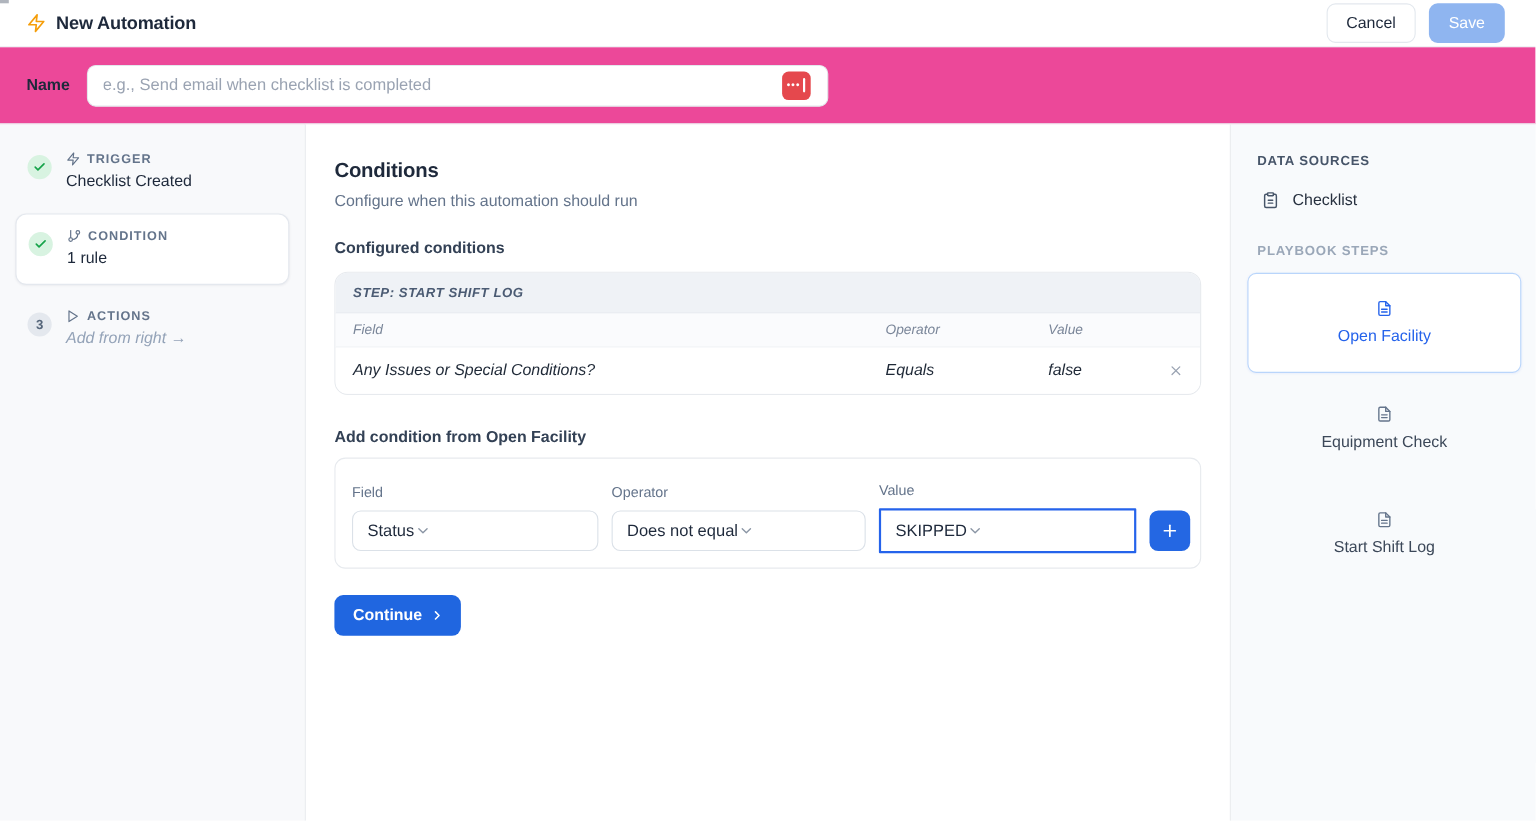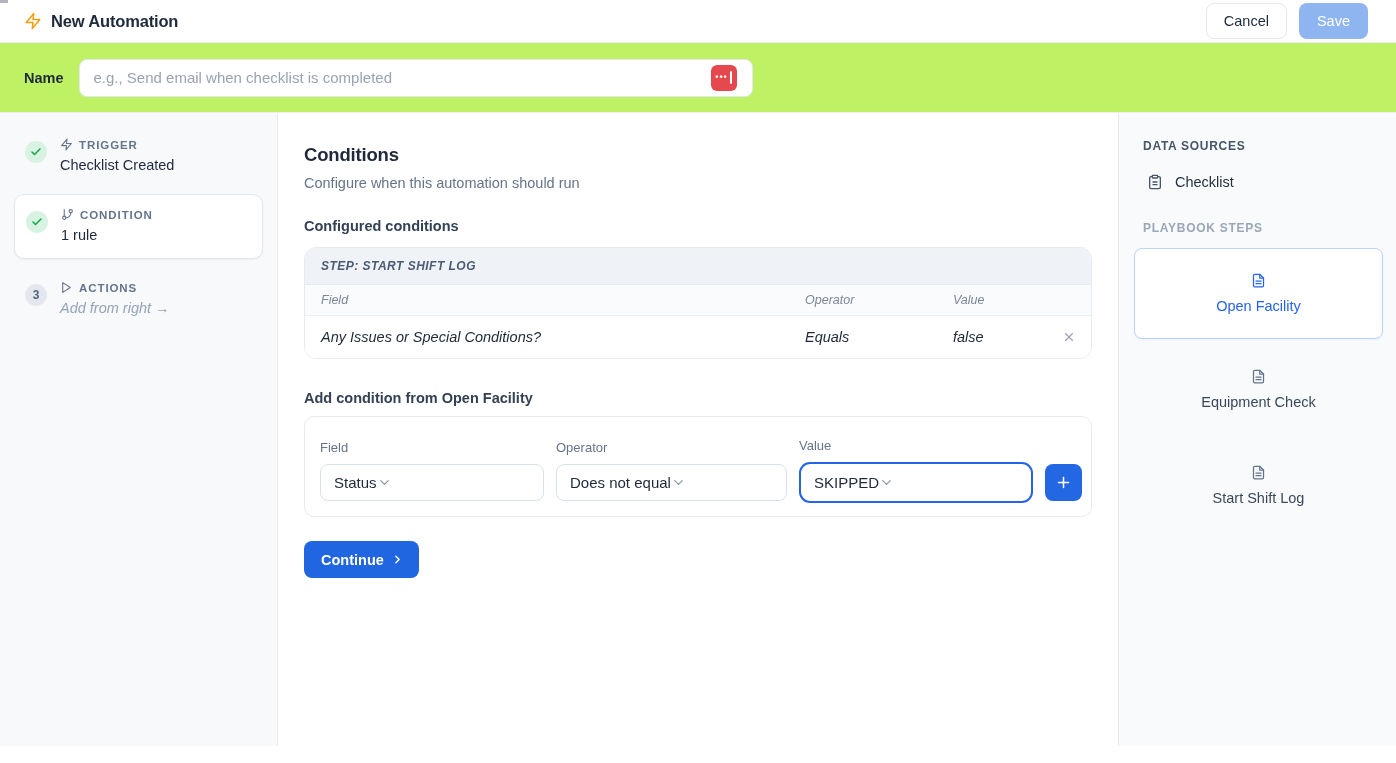--- a/index.html
+++ b/index.html
@@ -27,21 +27,21 @@
     font-family:inherit; cursor:pointer;
   }
   .btn-save {
     background:#8fb5f0; border:none; border-radius:8px;
     padding:10px 18px; font-size:14.5px; font-weight:500; color:#fff;
     font-family:inherit; cursor:default;
   }
 
   
   .name-row {
-    height:70px; background:#bef264; border-bottom:1px solid #eceef2;
+    height:70px; background:#ec4899; border-bottom:1px solid #eceef2;
     display:flex; align-items:center; padding:0 24px; gap:15px;
   }
   .name-label { font-size:14.5px; font-weight:600; color:#1e293b; }
   .name-input-wrap { position:relative; width:674px; }
   .name-input {
     width:100%; height:38px; border:1px solid #e3e7ec; border-radius:8px;
     padding:0 50px 0 14px; font-size:15px; color:#1e293b; background:#fff;
     font-family:inherit; outline:none;
   }
   .name-input::placeholder { color:#9aa3b2; }
@@ -108,21 +108,21 @@
   .fgroup label { display:block; font-size:13px; color:#64748b; margin-bottom:9px; }
   .select {
     height:37px; background:#fff; border:1px solid #dbe1e8; border-radius:8px;
     display:flex; align-items:center; justify-content:flex-start;
     padding:0 12px 0 13px; font-size:15px; color:#1e293b; cursor:pointer;
   }
   .select .chev { color:#8b96a5; }
   .w-field { width:224px; }
   .w-operator { width:231px; }
   .w-value { width:234px; }
-  .select.focused { border:2px solid #2563eb; border-radius:11px; height:41px; margin-bottom:-2px; }
+  .select.focused { border:2px solid #2563eb; border-radius:1px; height:41px; margin-bottom:-2px; }
   .add-btn {
     width:37px; height:37px; flex:none; background:#2467e3; border:none; border-radius:8px;
     color:#fff; display:flex; align-items:center; justify-content:center; cursor:pointer;
   }
   .continue-btn {
     margin-top:24px; height:37px; padding:0 15px 0 17px;
     background:#2066e0; border:none; border-radius:8px;
     color:#fff; font-size:14.5px; font-weight:600; font-family:inherit;
     display:inline-flex; align-items:center; gap:7px; cursor:pointer;
   }

